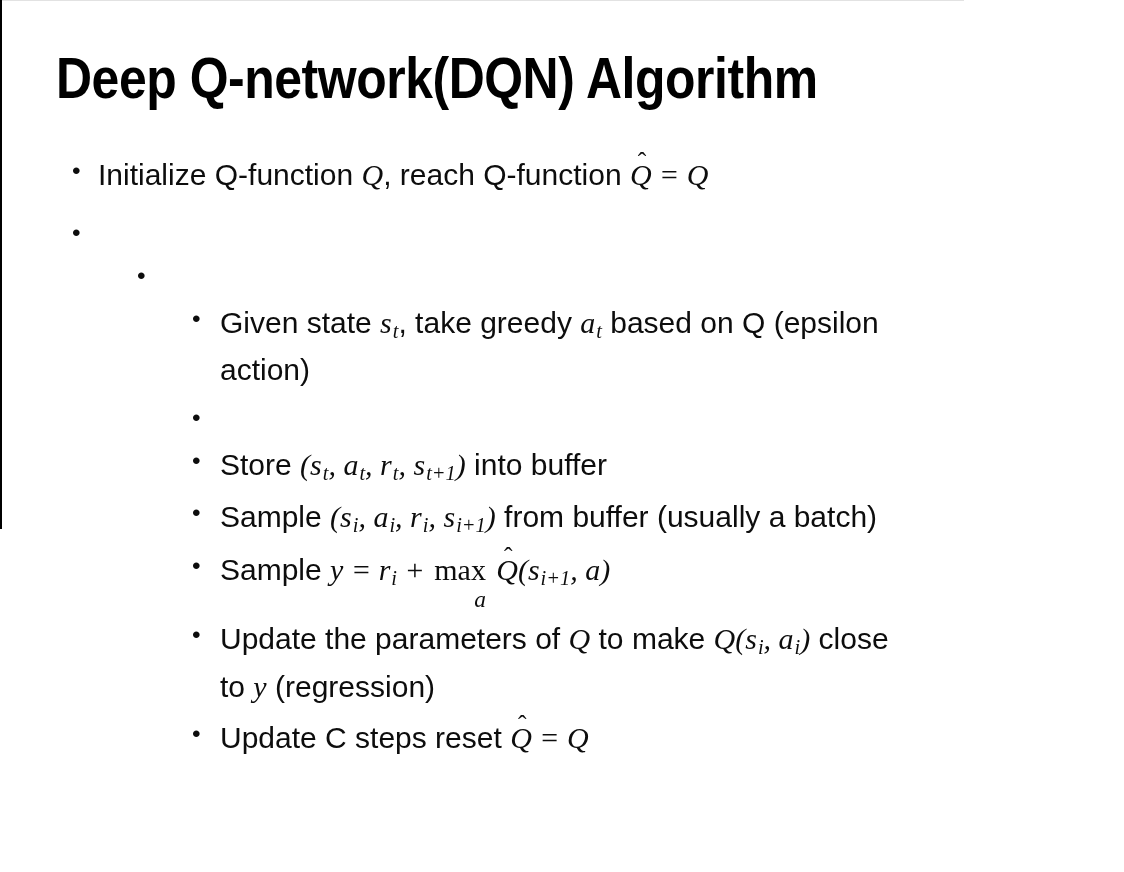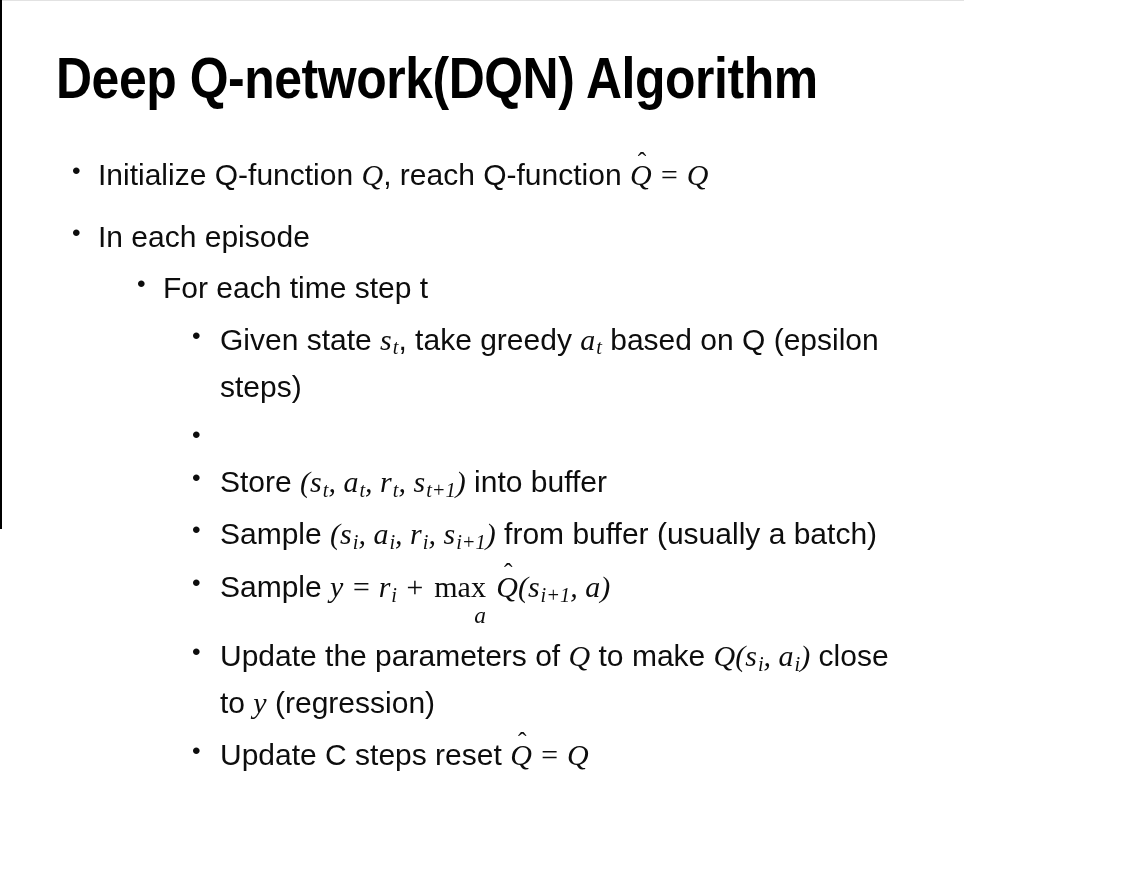--- a/index.html
+++ b/index.html
@@ -59,29 +59,27 @@
   <div class="edge-top"></div>
   <div class="edge-left"></div>
   <div class="title">Deep Q-network(DQN) Algorithm</div>
   <div class="content">
       <div class="item l1">
         <span class="blt">•</span>
         <span class="txt"><span class="pt">Initialize Q-function </span><span class="m">Q</span><span class="pt">, reach Q-function </span><span class="m hat"><span>Q</span><span class="mark">ˆ</span></span><span class="m"> = Q</span></span>
       </div>
       <div class="item l1">
         <span class="blt">•</span>
-        <span class="txt"><span class="pt">In each episode</span></span>
       </div>
       <div class="item l2">
         <span class="blt">•</span>
-        <span class="txt"><span class="pt">For each time step t</span></span>
       </div>
       <div class="item l3">
         <span class="blt">•</span>
-        <span class="txt"><span class="pt">Given state </span><span class="m">s<span class="sb">t</span></span><span class="pt">, take greedy </span><span class="m">a<span class="sb">t</span></span><span class="pt"> based on Q (epsilon</span><br><span class="pt">steps)</span></span>
+        <span class="txt"><span class="pt">Given state </span><span class="m">s<span class="sb">t</span></span><span class="pt">, take greedy </span><span class="m">a<span class="sb">t</span></span><span class="pt"> based on Q (epsilon</span><br><span class="pt">action)</span></span>
       </div>
       <div class="item l3">
         <span class="blt">•</span>
       </div>
       <div class="item l3">
         <span class="blt">•</span>
         <span class="txt"><span class="pt">Store </span><span class="m">(</span><span class="m">s<span class="sb">t</span></span><span class="m">, </span><span class="m">a<span class="sb">t</span></span><span class="m">, </span><span class="m">r<span class="sb">t</span></span><span class="m">, </span><span class="m">s<span class="sb">t+1</span></span><span class="m">)</span><span class="pt"> into buffer</span></span>
       </div>
       <div class="item l3">
         <span class="blt">•</span>

